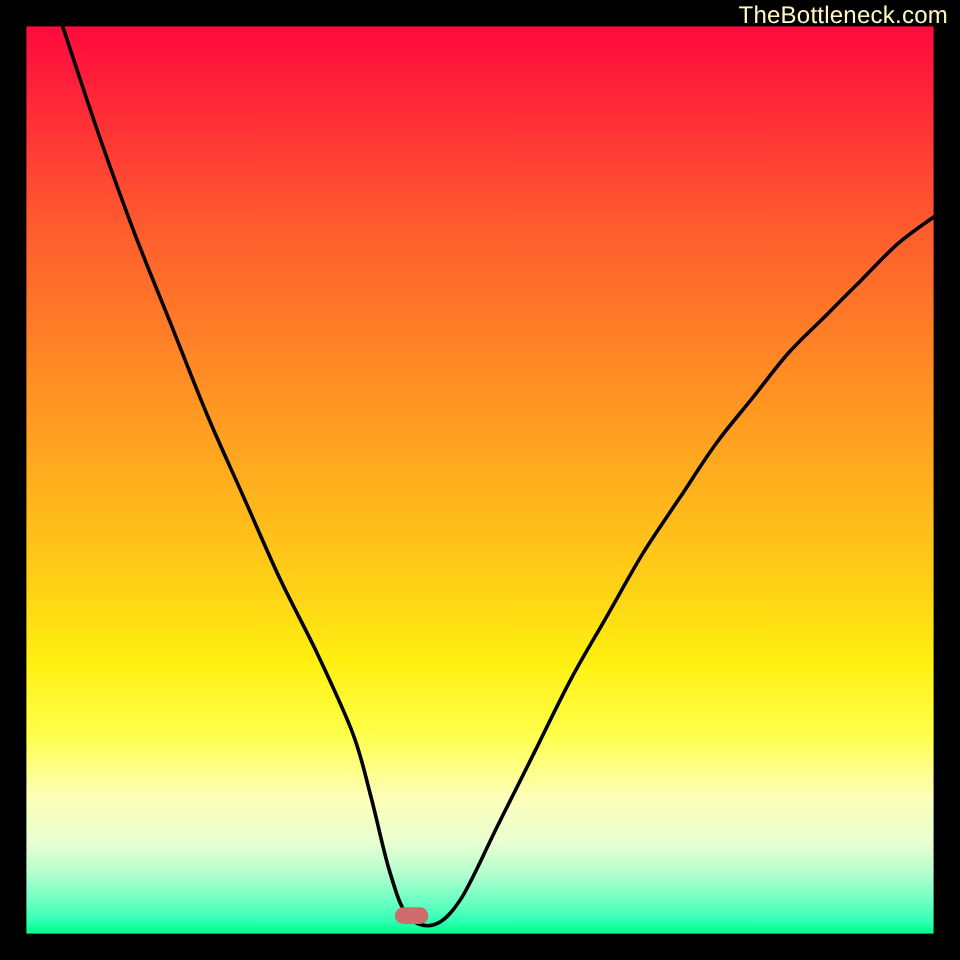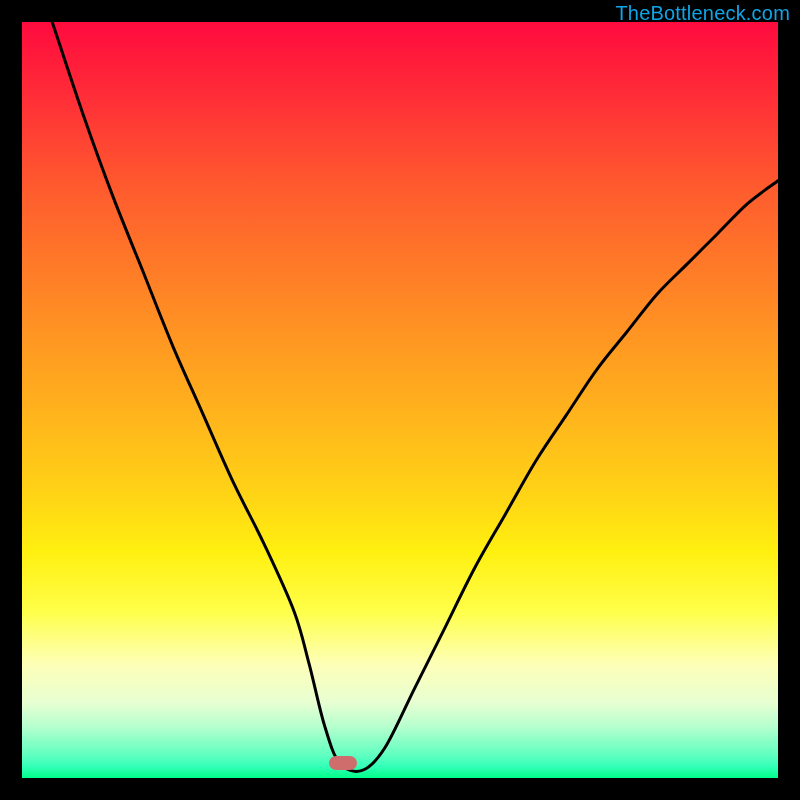--- a/index.html
+++ b/index.html
@@ -41,21 +41,21 @@
       #8dffc8 95%,
       #5fffc0 97%,
       #32ffb8 98.5%,
       #00ff88 100%
     );
   }
   .watermark {
     position: absolute;
     top: 2px;
     right: 10px;
-    color: #0ea5e9;
+    color: #fef9c3;
     font-size: 20px;
     font-weight: 500;
     letter-spacing: 0.2px;
     user-select: none;
     margin-left: 20px;
   }
   .marker {
     position: absolute;
     width: 28px;
     height: 14px;

